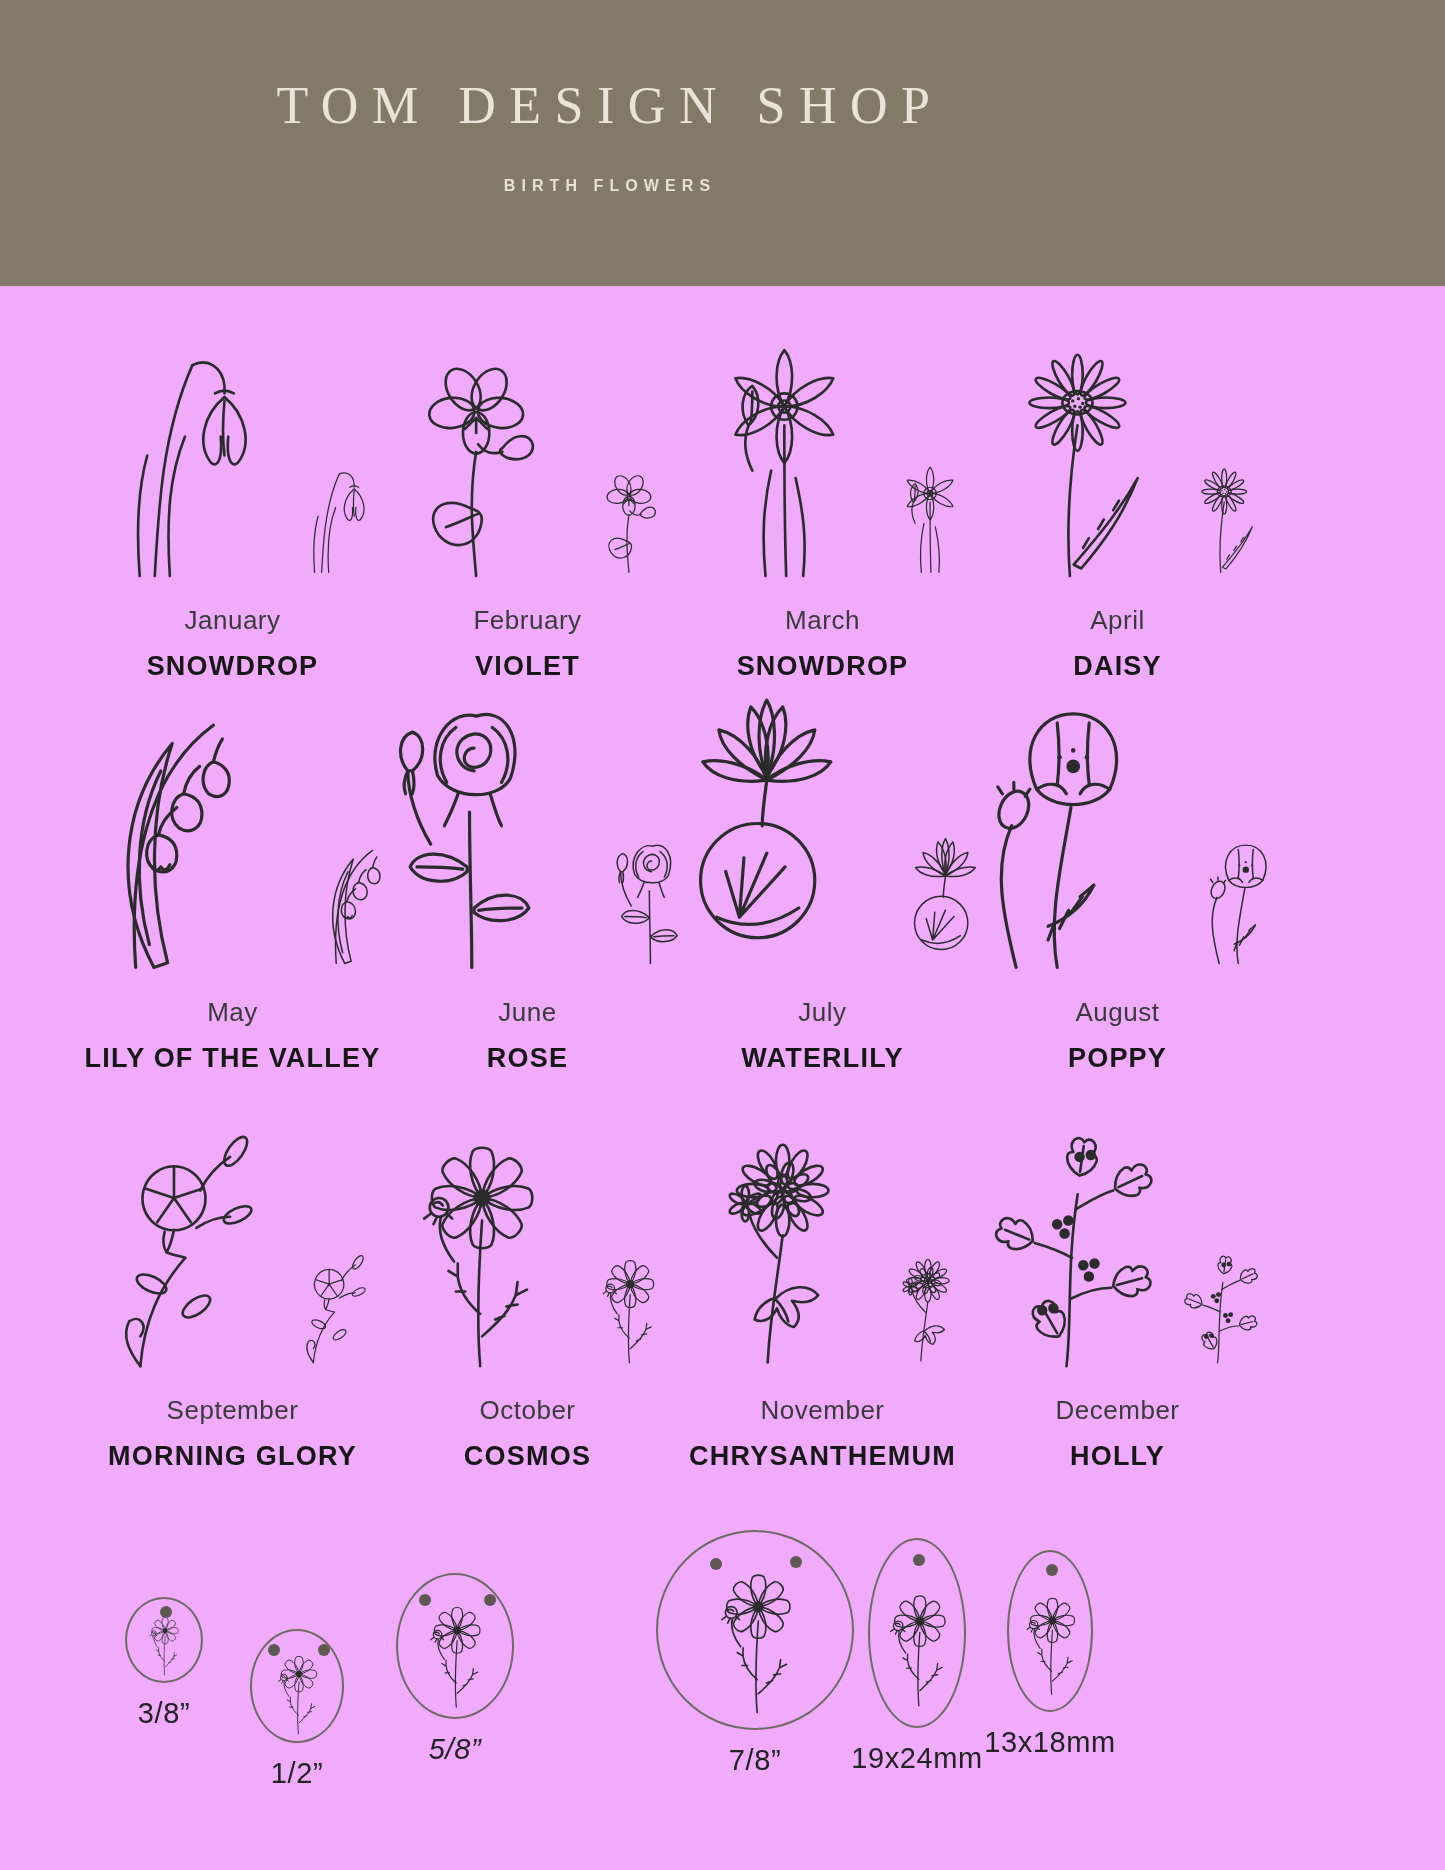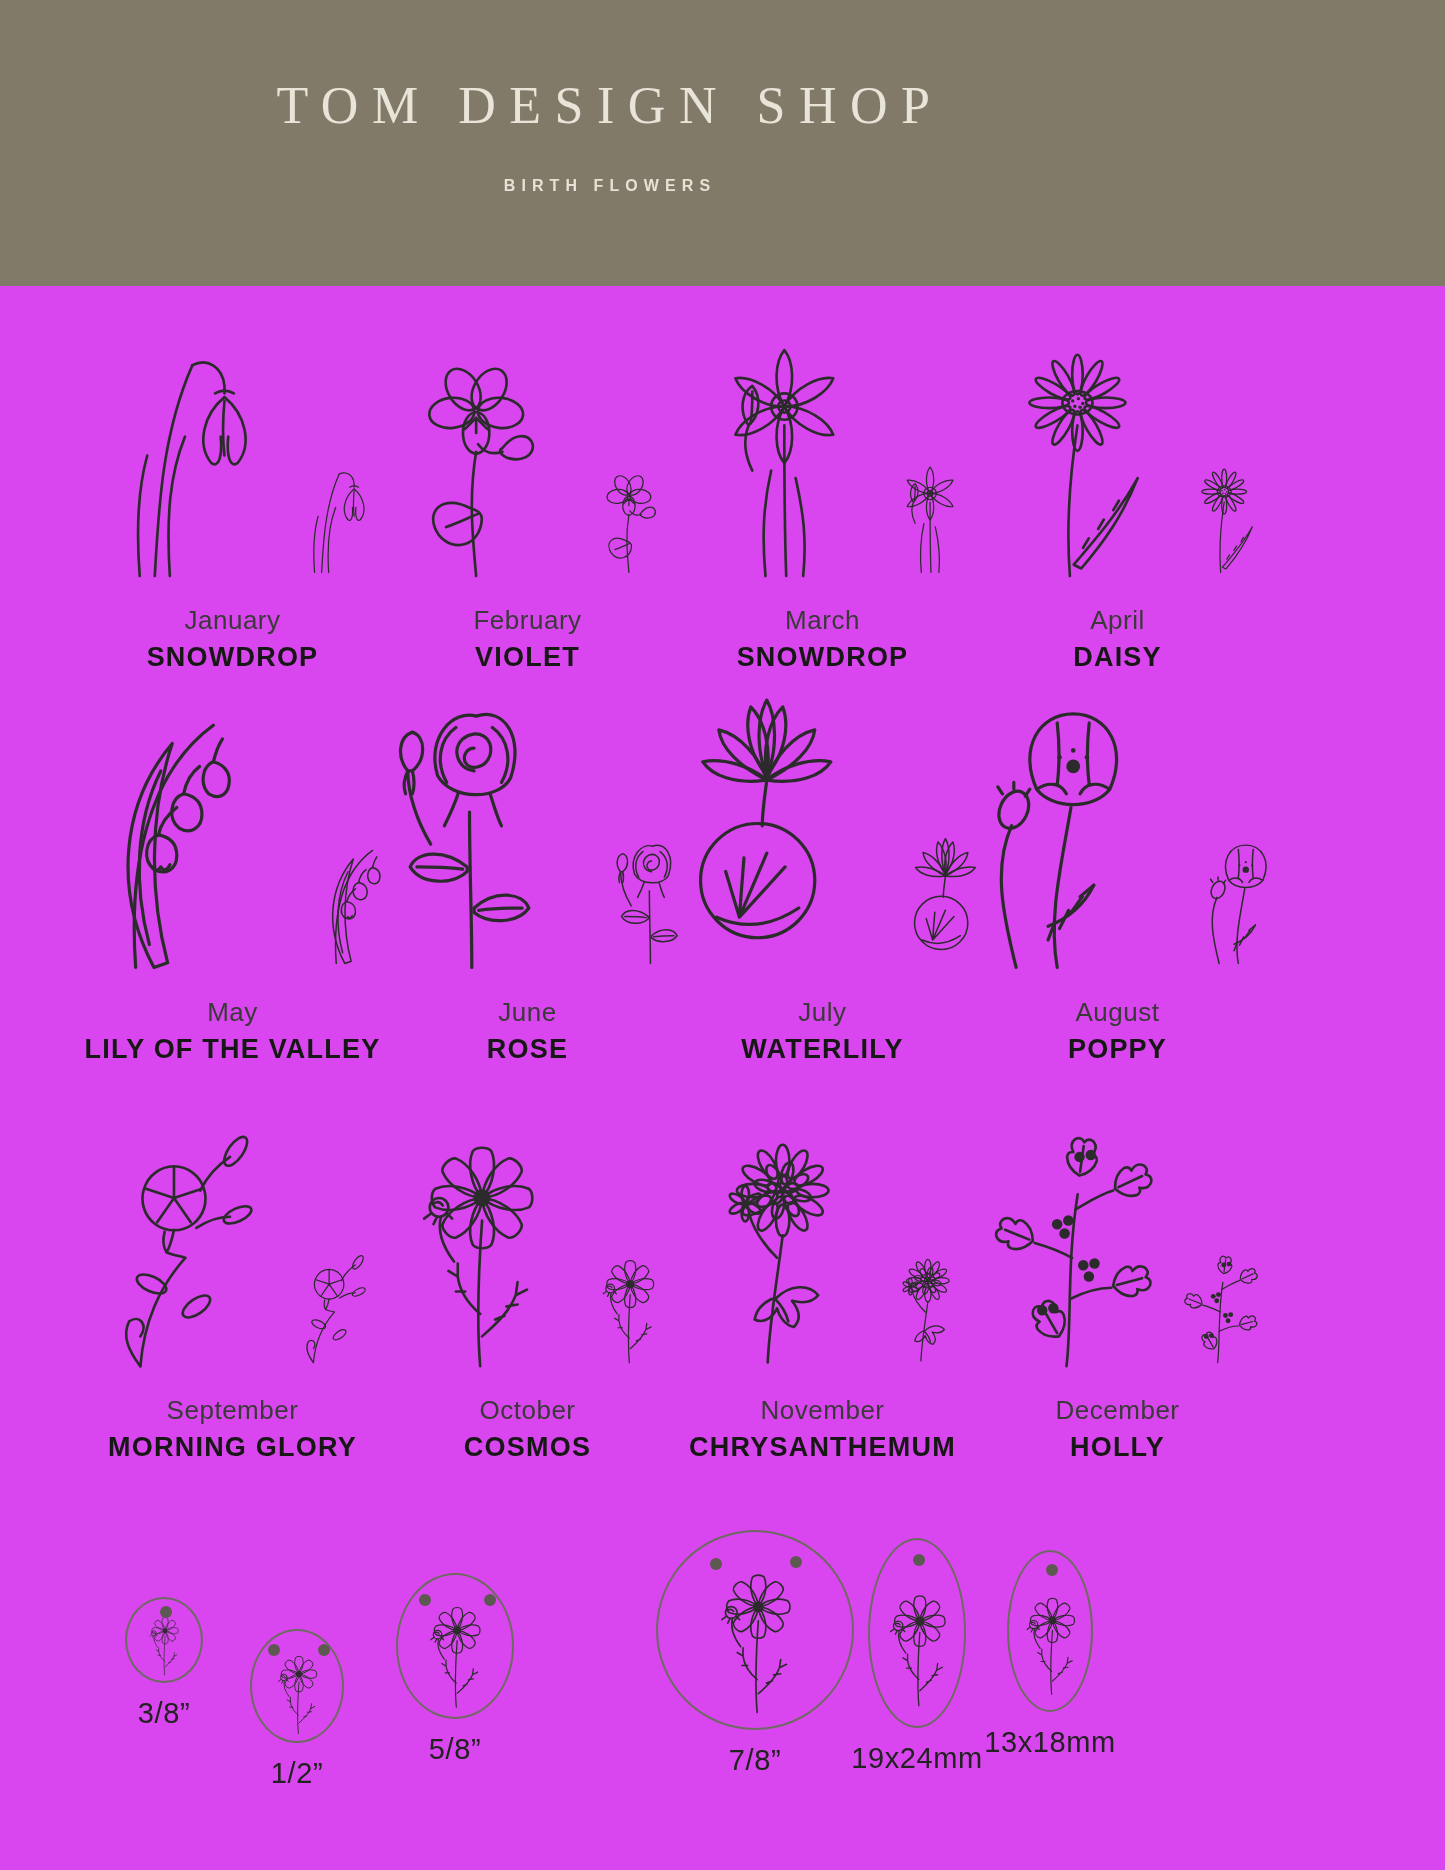--- a/index.html
+++ b/index.html
@@ -1,18 +1,18 @@
 <!DOCTYPE html>
 <html><head>
 <meta charset="utf-8">
 <style>
   html,body{margin:0;padding:0;background:#dcdcd8;}
   .page{
     position:relative;width:1445px;height:1870px;margin:0 auto;
-    background:#d946ef;overflow:hidden;
+    background:#f0abfc;overflow:hidden;
     font-family:"Liberation Sans",sans-serif;color:#1C1C1A;
   }
   
   .header{
     position:absolute;top:0;left:0;width:100%;height:286px;
     background:#827A68;
   }
   .header-inner{width:1220px;text-align:center;}
   .title{
     font-family:"Liberation Serif",serif;font-weight:400;
@@ -29,21 +29,21 @@
   .row-2{top:642px;}
   .row-3{top:1100px;}
   .cell{width:295px;display:flex;flex-direction:column;align-items:center;}
   .art{display:flex;align-items:flex-end;justify-content:center;gap:14px;height:272px;}
   .row-2 .art{height:330px;}
   .row-3 .art{height:270px;}
   .art svg{display:block;}
   .art .big{height:90%;}
   .art .small{height:42%;margin-bottom:6px;}
   .month{margin-top:26px;font-size:26px;line-height:1.15;color:#3A3A38;letter-spacing:.02em;}
-  .flower-name{margin-top:6px;font-size:27px;line-height:1.15;font-weight:600;
+  .flower-name{margin-top:15px;font-size:27px;line-height:1.15;font-weight:600;
     color:#171715;letter-spacing:.045em;white-space:nowrap;}
   
   .size-item{position:absolute;display:flex;flex-direction:column;align-items:center;}
   .disc{
     position:relative;border:2px solid #6E6A62;border-radius:50%;
     display:flex;align-items:flex-end;justify-content:center;box-sizing:border-box;
   }
   .disc svg{height:78%;margin-bottom:7%;}
   .hole{position:absolute;width:12px;height:12px;border-radius:50%;background:#5D5850;}
   .size-label{margin-top:14px;font-size:29px;color:#222220;letter-spacing:.02em;white-space:nowrap;}
@@ -465,21 +465,21 @@
       <div class="disc" style="width:94px;height:114px;">
         <span class="hole" style="left:16px;top:13px;"></span>
         <span class="hole" style="left:66px;top:13px;"></span>
         <svg class="lineart" viewBox="0 0 100 130">
             <use href="#fl-cosmos"></use>
           </svg>
       </div>
       <div class="size-label">1/2”</div>
     </div>
 
-    <div class="size-item" style="left:385px;top:1573px;width:140px;">
+    <div class="size-item" style="left:385px;top:1573px;width:140px;font-style:italic;">
       <div class="disc" style="width:118px;height:146px;">
         <span class="hole" style="left:21px;top:19px;"></span>
         <span class="hole" style="left:86px;top:19px;"></span>
         <svg class="lineart" viewBox="0 0 100 130">
             <use href="#fl-cosmos"></use>
           </svg>
       </div>
       <div class="size-label">5/8”</div>
     </div>
 

